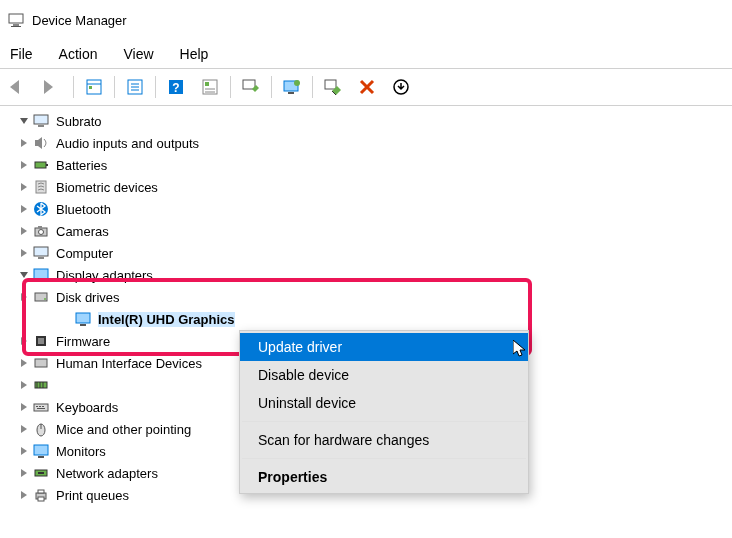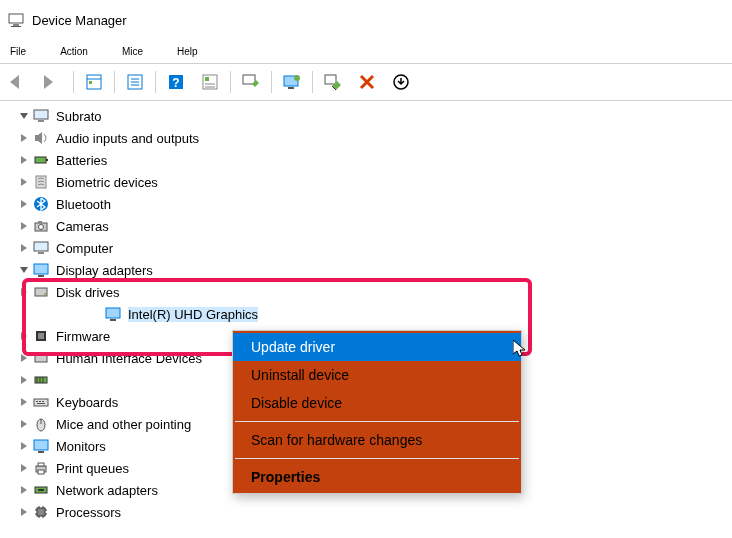--- a/index.html
+++ b/index.html
@@ -21,22 +21,22 @@
   padding: 12px 8px;
   gap: 8px;
 }
 .titlebar .icon { width: 16px; height: 16px; display: flex; align-items: center; justify-content: center; }
 
 
 .menubar {
   display: flex;
   align-items: center;
   padding: 4px 6px;
-  gap: 26px;
-  font-size: 10px;
+  gap: 18px;
+  font-size: 14px;
 }
 .menubar .menuitem { padding: 2px 4px; cursor: default; }
 
 
 .toolbar {
   display: flex;
   align-items: center;
   border-top: 1px solid #d0d0d0;
   border-bottom: 1px solid #d0d0d0;
   padding: 4px 2px;
@@ -82,38 +82,39 @@
   margin-right: 6px;
   display: flex;
   align-items: center;
   justify-content: center;
 }
 .node .label { white-space: nowrap; }
 .node.selected .label { background: #cde8ff; }
 
 .indent1 { padding-left: 16px; }
 .indent2 { padding-left: 16px; }
-.indent3 { padding-left: 88px; }
+.indent3 { padding-left: 58px; font-weight: bold; }
 
 
 .highlight-box {
   position: absolute;
   border: 4px solid #ec1556;
   border-radius: 6px;
   pointer-events: none;
 }
 
 
 .contextmenu {
   position: absolute;
   width: 290px;
-  background: #c2410c;
+  background: #e5e5e5;
   border: 1px solid #ccc;
   box-shadow: 2px 4px 10px rgba(0,0,0,0.25);
   padding: 2px 0;
+  margin-left: 7px;
 }
 .contextmenu .cmitem {
   padding: 6px 18px;
   font-size: 14px;
 }
 .contextmenu .cmitem.highlighted {
   background: #0078d7;
   color: #fff;
 }
 .contextmenu .cmsep {
@@ -138,21 +139,21 @@
       <rect x="5" y="12" width="6" height="2" fill="#888"></rect>
       <rect x="3" y="14" width="10" height="1" fill="#555"></rect>
     </svg>
   </span>
   <span>Device Manager</span>
 </div>
 
 <div class="menubar">
   <span class="menuitem">File</span>
   <span class="menuitem">Action</span>
-  <span class="menuitem">Mice</span>
+  <span class="menuitem">View</span>
   <span class="menuitem">Help</span>
 </div>
 
 <div class="toolbar">
   <div class="tbtn">
     <svg width="18" height="14" viewBox="0 0 18 14">
         <path d="M9 0 L0 7 L9 14 Z" fill="#9a9a9a"></path>
       </svg>
   </div>
   <div class="tbtn">
@@ -471,72 +472,51 @@
   </div>
 
   <div class="node indent2">
     <span class="chev">
         <svg width="8" height="8" viewBox="0 0 8 8">
           <path d="M1 0 L7 4 L1 8 Z" fill="#888"></path>
         </svg>
       </span>
     <span class="nicon">
         <svg width="16" height="16" viewBox="0 0 16 16">
+          <rect x="2" y="5" width="12" height="6" fill="#6ab04c" stroke="#333"></rect>
+          <rect x="5" y="7" width="6" height="2" fill="#333"></rect>
+        </svg>
+      </span>
+    <span class="label">Network adapters</span>
+  </div>
+
+  <div class="node indent2">
+    <span class="chev">
+        <svg width="8" height="8" viewBox="0 0 8 8">
+          <path d="M1 0 L7 4 L1 8 Z" fill="#888"></path>
+        </svg>
+      </span>
+    <span class="nicon">
+        <svg width="16" height="16" viewBox="0 0 16 16">
           <rect x="3" y="6" width="10" height="6" fill="#ccc" stroke="#555"></rect>
           <rect x="5" y="3" width="6" height="3" fill="#fff" stroke="#555"></rect>
           <rect x="5" y="10" width="6" height="4" fill="#fff" stroke="#555"></rect>
         </svg>
       </span>
     <span class="label">Print queues</span>
   </div>
 
-  <div class="node indent2">
-    <span class="chev">
-        <svg width="8" height="8" viewBox="0 0 8 8">
-          <path d="M1 0 L7 4 L1 8 Z" fill="#888"></path>
-        </svg>
-      </span>
-    <span class="nicon">
-        <svg width="16" height="16" viewBox="0 0 16 16">
-          <rect x="2" y="5" width="12" height="6" fill="#6ab04c" stroke="#333"></rect>
-          <rect x="5" y="7" width="6" height="2" fill="#333"></rect>
-        </svg>
-      </span>
-    <span class="label">Network adapters</span>
-  </div>
-
-  <div class="node indent2">
-    <span class="chev">
-        <svg width="8" height="8" viewBox="0 0 8 8">
-          <path d="M1 0 L7 4 L1 8 Z" fill="#888"></path>
-        </svg>
-      </span>
-    <span class="nicon">
-        <svg width="16" height="16" viewBox="0 0 16 16">
-          <rect x="4" y="4" width="8" height="8" fill="#888" stroke="#333"></rect>
-          <line x1="2" y1="6" x2="4" y2="6" stroke="#333"></line>
-          <line x1="2" y1="10" x2="4" y2="10" stroke="#333"></line>
-          <line x1="12" y1="6" x2="14" y2="6" stroke="#333"></line>
-          <line x1="12" y1="10" x2="14" y2="10" stroke="#333"></line>
-          <line x1="6" y1="2" x2="6" y2="4" stroke="#333"></line>
-          <line x1="10" y1="2" x2="10" y2="4" stroke="#333"></line>
-          <line x1="6" y1="12" x2="6" y2="14" stroke="#333"></line>
-          <line x1="10" y1="12" x2="10" y2="14" stroke="#333"></line>
-        </svg>
-      </span>
-    <span class="label">Processors</span>
-  </div>
 </div>
 
 <div class="highlight-box" style="left:22px; top:278px; width:510px; height:78px;"></div>
 
 <div class="contextmenu" style="left:232px; top:330px;">
   <div class="cmitem highlighted">Update driver</div>
+  <div class="cmitem">Disable device</div>
   <div class="cmitem">Uninstall device</div>
-  <div class="cmitem">Disable device</div>
   <div class="cmsep"></div>
   <div class="cmitem">Scan for hardware changes</div>
   <div class="cmsep"></div>
   <div class="cmitem bold">Properties</div>
 </div>
 
 <div class="cursor" style="left:513px; top:340px;">
   <svg width="14" height="18" viewBox="0 0 14 18">
     <path d="M0 0 L0 14 L4 11 L6 16 L9 15 L7 10 L12 10 Z" fill="#fff" stroke="#000"></path>
   </svg>

